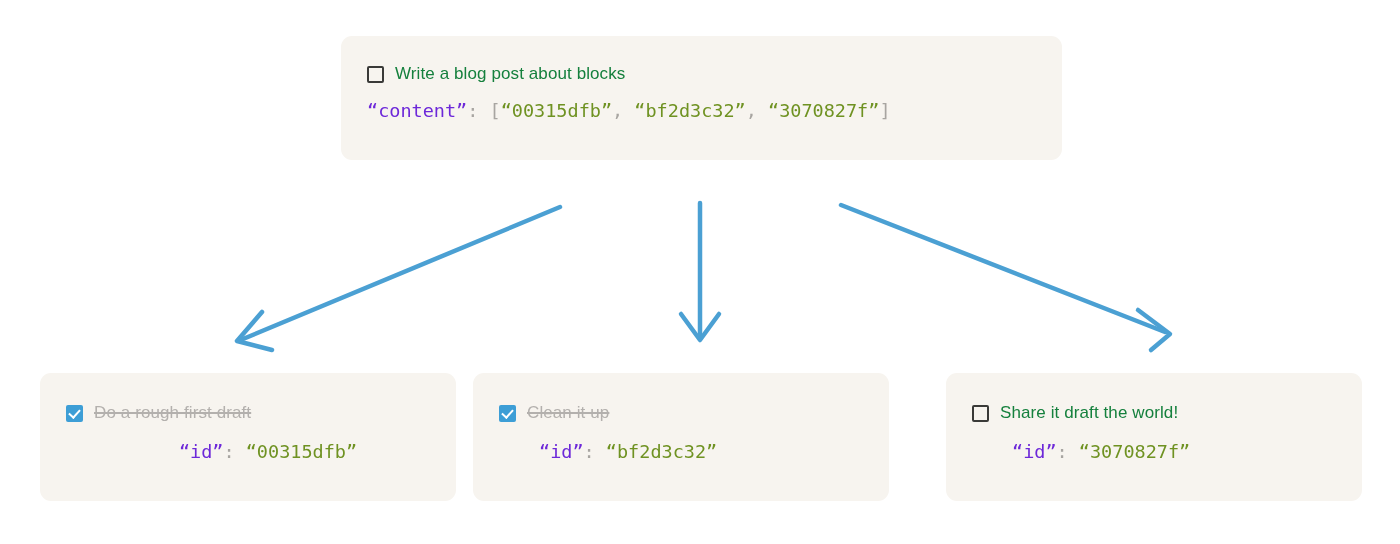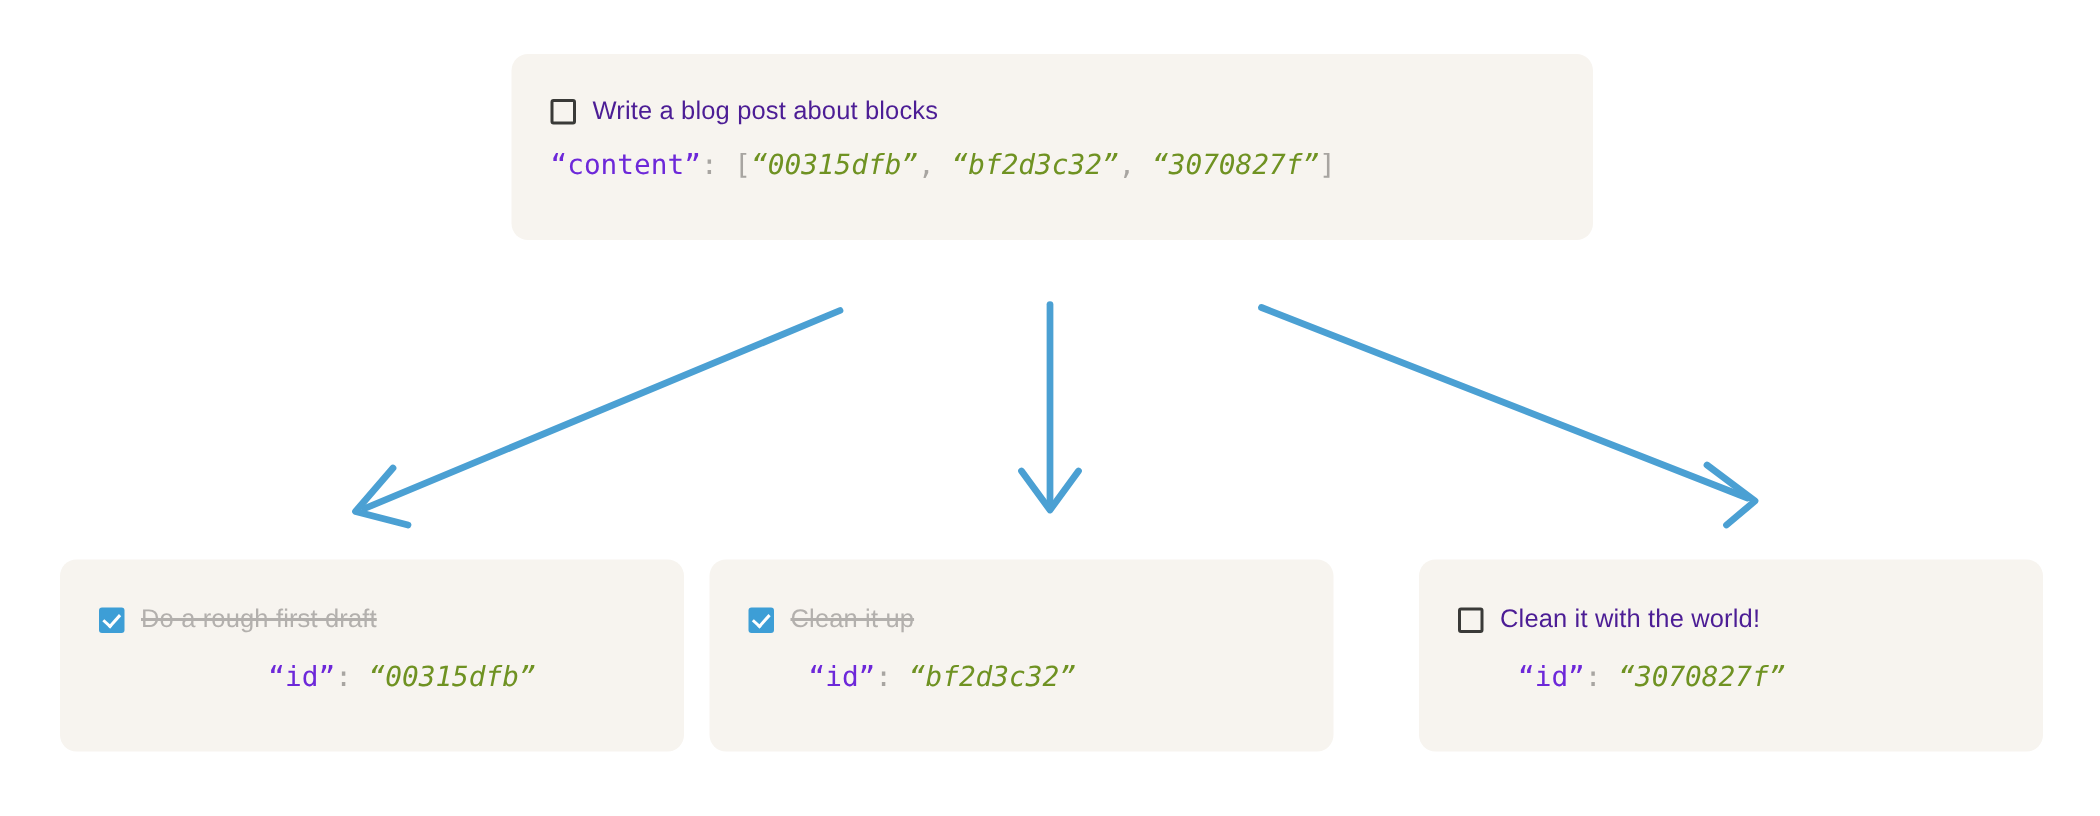--- a/index.html
+++ b/index.html
@@ -92,21 +92,21 @@
     height: 9px;
     border: solid #ffffff;
     border-width: 0 2px 2px 0;
     transform: rotate(42deg);
   }
 
   .todo-label {
     font-family: "Liberation Sans", sans-serif;
     font-size: 17px;
     line-height: 20px;
-    color: #4c1d95;
+    color: #15803d;
     letter-spacing: 0.1px;
     white-space: nowrap;
   }
   .todo-label.done {
     color: #b3b0ad;
     text-decoration: line-through;
     text-decoration-thickness: 1.5px;
   }
 
   
@@ -116,21 +116,21 @@
     font-size: 18.5px;
     line-height: 26px;
     white-space: nowrap;
     letter-spacing: 0px;
   }
   .card-child .json-line {
     margin-top: 14px;
     margin-left: 40px;
   }
   .j-key   { color: #6d28d9; }
-  .j-str   { color: #6f9222; font-style: italic; }
+  .j-str   { color: #6f9222; }
   .j-punct { color: #a8a5a1; }
 </style>
 </head>
 <body>
 
 <div id="canvas">
 
   <svg id="arrows" viewBox="0 0 1400 544" width="1400" height="544">
     <g fill="none" stroke="#4ba0d3" stroke-width="4.5" stroke-linecap="round" stroke-linejoin="round">
 
@@ -177,20 +177,20 @@
       <span class="todo-label done">Clean it up</span>
     </div>
     <div class="json-line">
       <span class="j-key">“id”</span><span class="j-punct">: </span><span class="j-str">“bf2d3c32”</span>
     </div>
   </div>
 
   <div class="card card-child c2">
     <div class="todo-row">
       <span class="checkbox unchecked"></span>
-      <span class="todo-label">Clean it with the world!</span>
+      <span class="todo-label">Share it draft the world!</span>
     </div>
     <div class="json-line">
       <span class="j-key">“id”</span><span class="j-punct">: </span><span class="j-str">“3070827f”</span>
     </div>
   </div>
 
 </div>
 
 </body></html>

